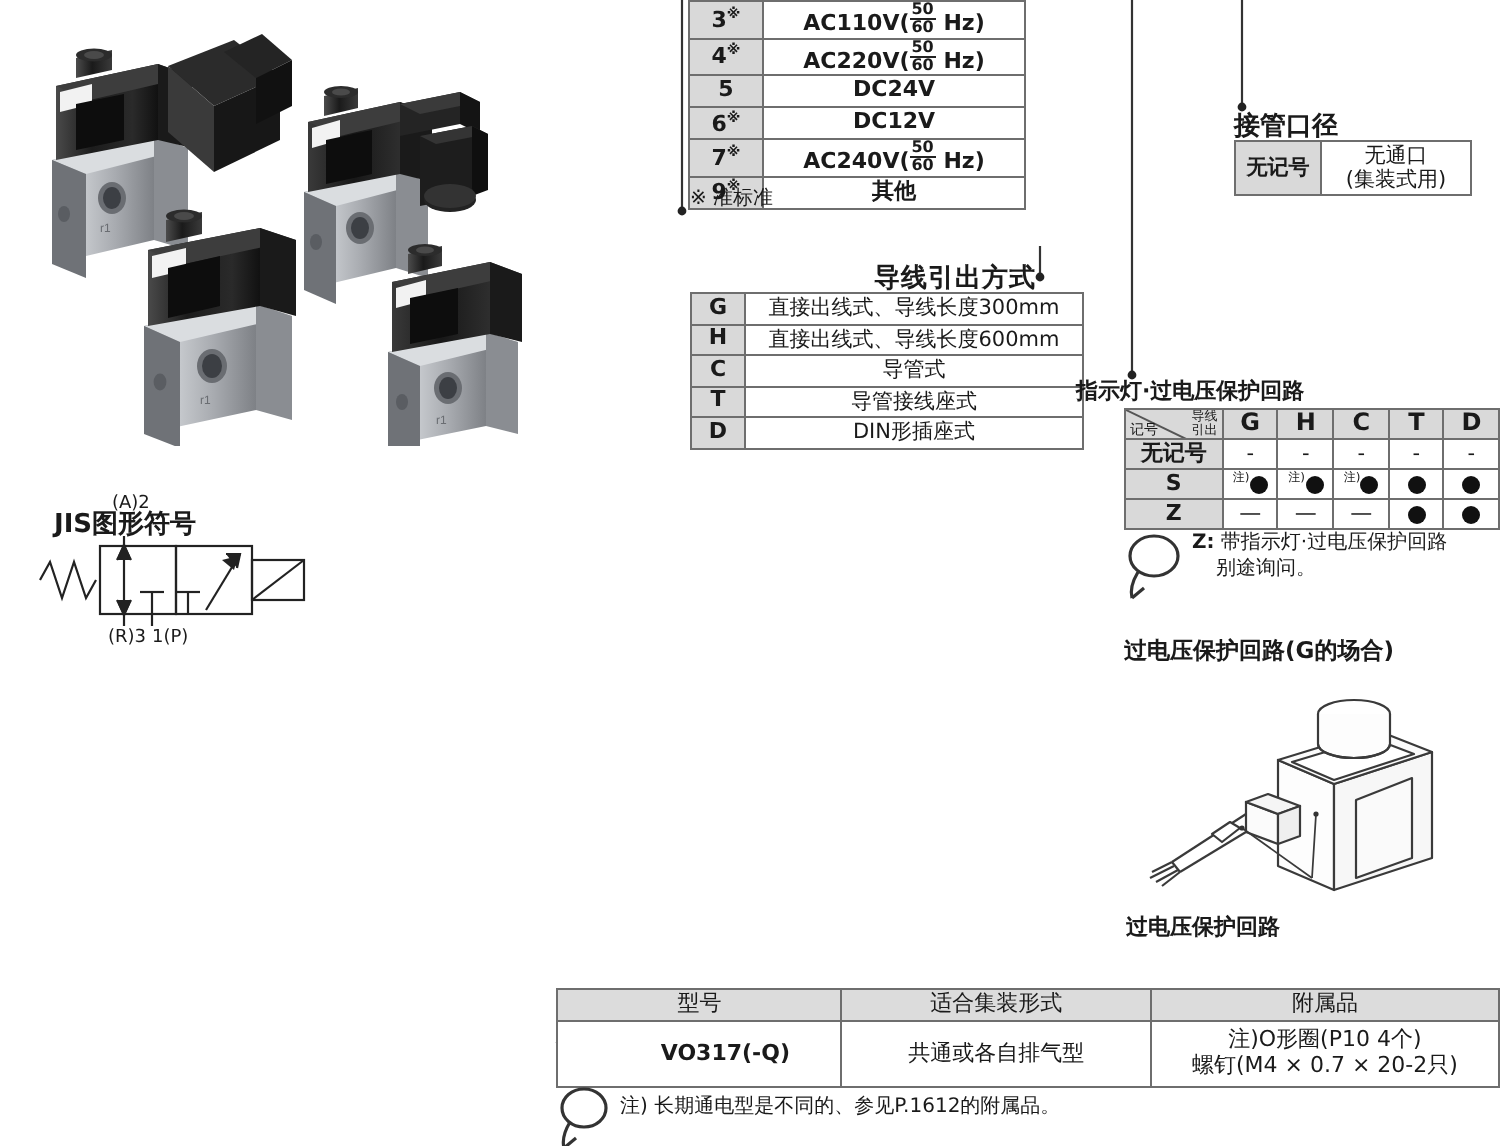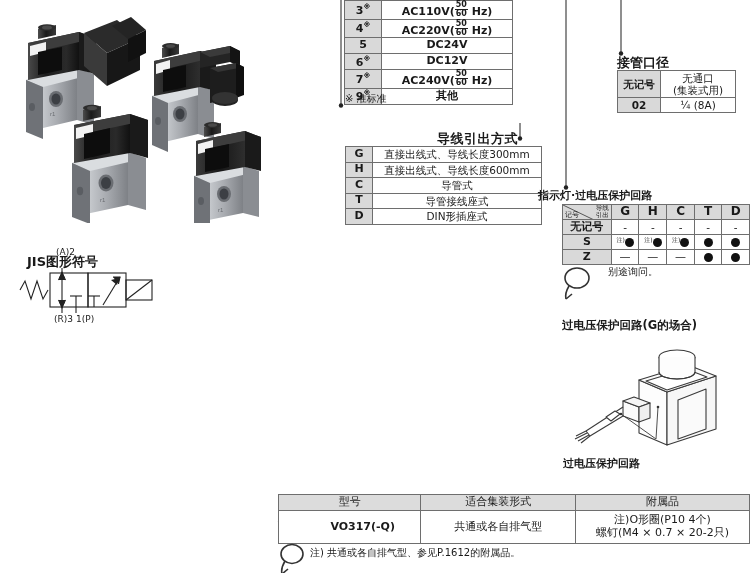--- a/index.html
+++ b/index.html
@@ -307,24 +307,20 @@
 </div>
 
 <div class="abs" id="port-title">接管口径</div>
 <div class="abs" id="port-table">
   <table class="spec">
       <tbody id="port-rows">
         <tr>
           <td class="code hd two">无记号</td>
           <td class="val two">无通口<br>(集装式用)</td>
         </tr>
-        <tr>
-          <td class="code hd">02</td>
-          <td class="val">¼ (8A)</td>
-        </tr>
       </tbody>
     </table>
 </div>
 
 <div class="abs" id="ind-title">指示灯·过电压保护回路</div>
 <div class="abs" id="ind-table">
   <table class="spec">
     <thead>
         <tr id="ind-head">
       <td class="corner">
@@ -366,20 +362,21 @@
           <td><span class="dash">—</span></td>
           <td><span class="dash">—</span></td>
           <td><span class="dot"></span></td>
           <td><span class="dot"></span></td>
         </tr>
       </tbody>
   </table>
 </div>
 
 <div class="abs" id="ind-notes">
+    <div><b>Z:</b> 带指示灯·过电压保护回路</div>
     <div><span style="display:inline-block;width:12px"></span>别途询问。</div>
   </div>
 <div class="abs magnifier" style="left:562px;top:266px;">
   <svg width="32" height="34" viewBox="0 0 32 34">
     <ellipse cx="15" cy="12" rx="12" ry="10" fill="none" stroke="#333" stroke-width="1.6"></ellipse>
     <path d="M7 20 C4 25 3 29 4 33" fill="none" stroke="#333" stroke-width="1.6"></path>
     <path d="M4 33 L10 28" fill="none" stroke="#333" stroke-width="1.6"></path>
   </svg>
 </div>
 
@@ -485,13 +482,13 @@
       </tbody>
   </table>
 </div>
 <div class="abs magnifier" style="left:278px;top:543px;">
   <svg width="30" height="32" viewBox="0 0 30 32">
     <ellipse cx="14" cy="11" rx="11" ry="9.5" fill="none" stroke="#333" stroke-width="1.6"></ellipse>
     <path d="M7 18 C4 23 3 27 4 31" fill="none" stroke="#333" stroke-width="1.6"></path>
     <path d="M4 31 L10 26" fill="none" stroke="#333" stroke-width="1.6"></path>
   </svg>
 </div>
-<div class="abs" id="bottom-note">注) 共通或各自排气型、参见P.1612的附属品。</div>
+<div class="abs" id="bottom-note">注) 长期通电型是不同的、参见P.1612的附属品。</div>
 
 </body></html>

